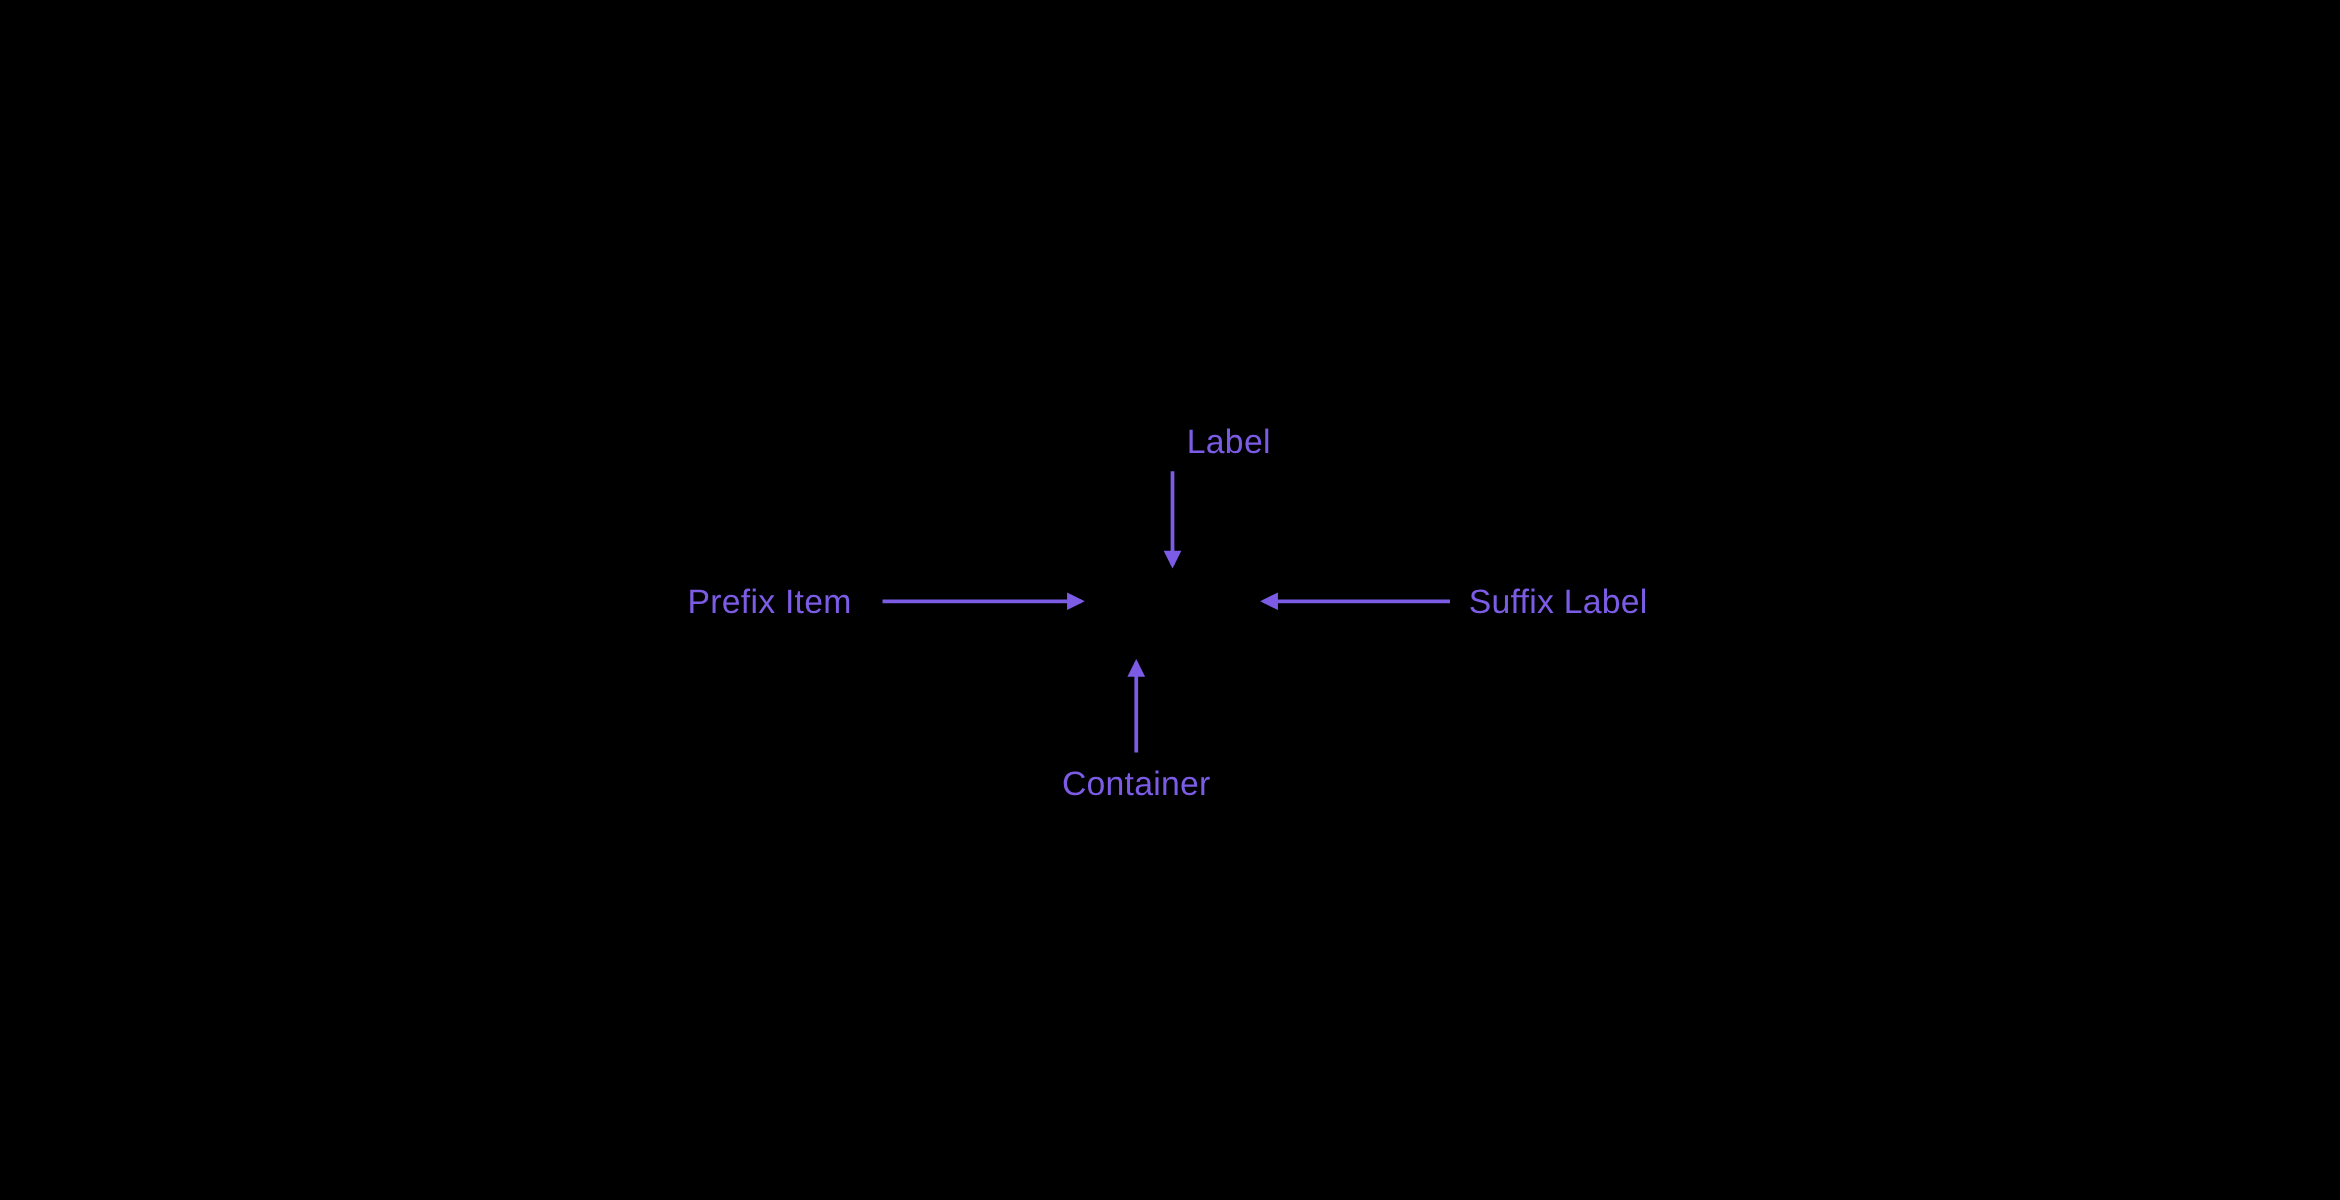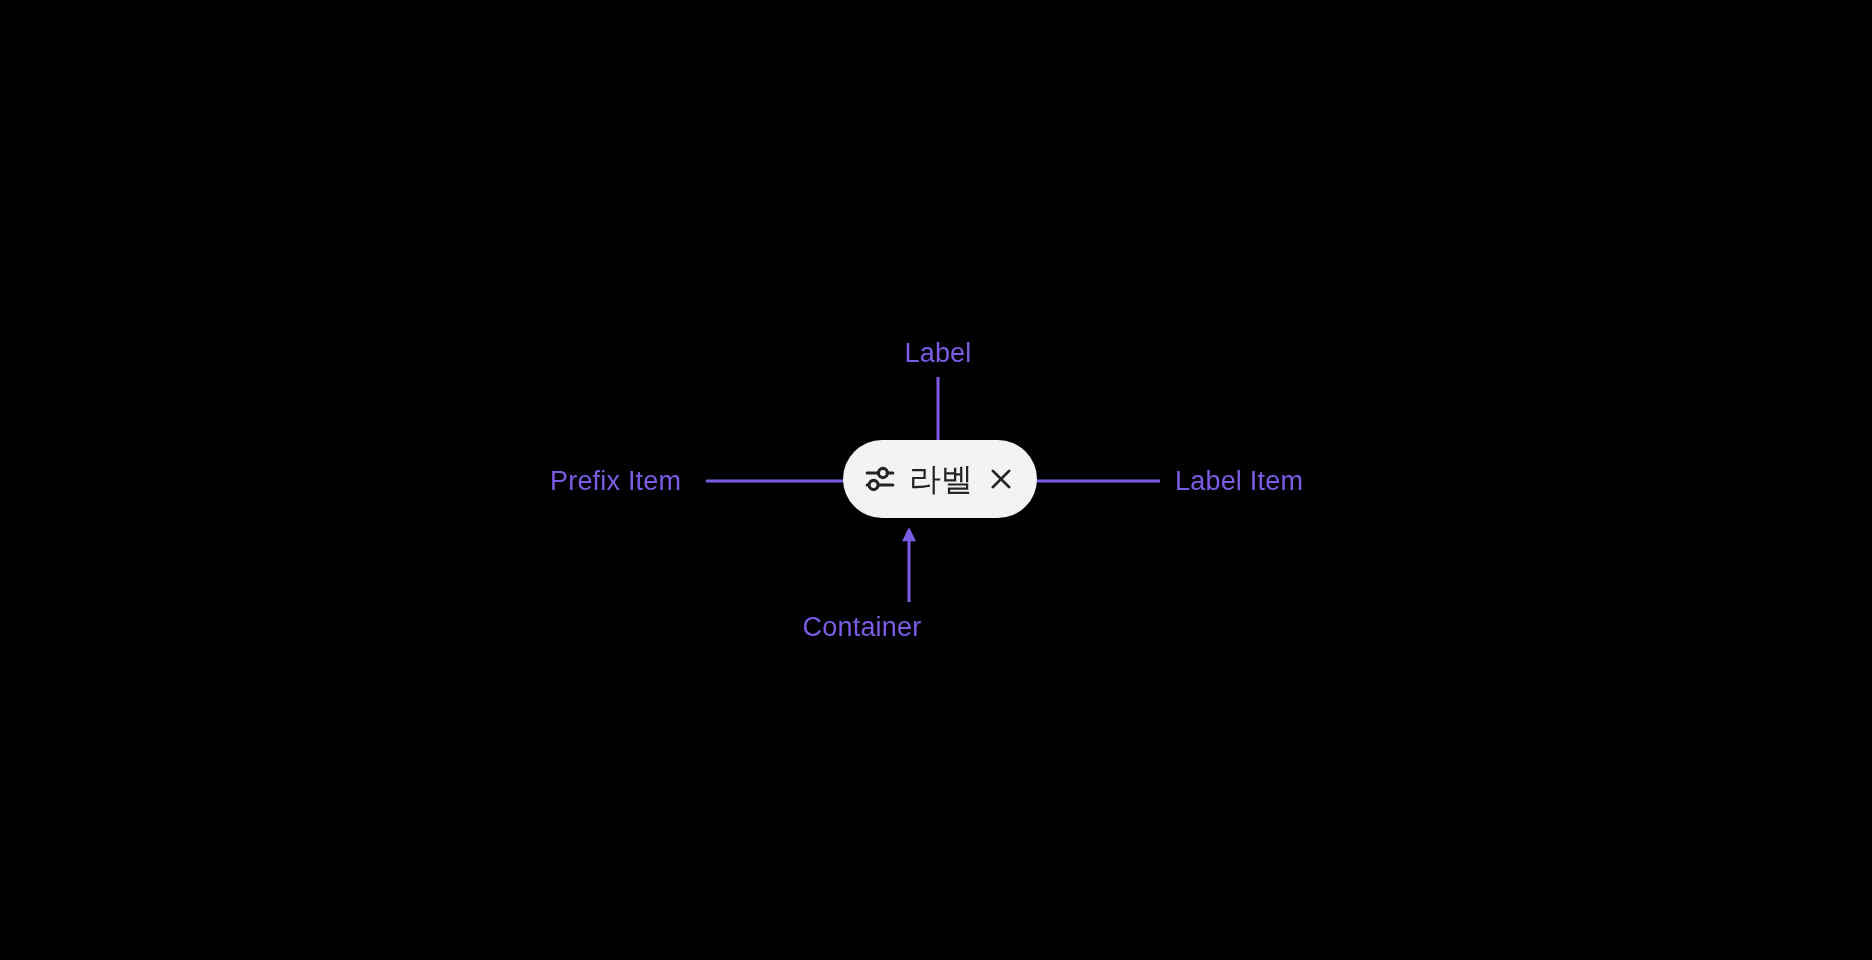--- a/index.html
+++ b/index.html
@@ -19,24 +19,24 @@
   
   .ann{
     position:absolute;
     color:var(--accent,#7C5CE5);
     font-size:27px;
     font-weight:500;
     letter-spacing:0.2px;
     white-space:nowrap;
     line-height:1;
   }
-  .ann-top{left:938px;top:340px;transform:translateX(-50%);}
+  .ann-top{left:983px;top:340px;transform:translateX(-50%);}
   .ann-left{left:550px;top:468px;}
   .ann-right{left:1175px;top:468px;}
-  .ann-bottom{left:862px;top:614px;transform:translateX(-50%);}
+  .ann-bottom{left:909px;top:614px;transform:translateX(-50%);}
   
   svg.arrows{position:absolute;left:0;top:0;width:1872px;height:960px;pointer-events:none;}
   svg.arrows line{stroke:var(--accent,#7C5CE5);stroke-width:3;}
   .arrowhead{fill:var(--accent,#7C5CE5);}
   
   .chip{
     position:absolute;
     left:843px;top:440px;
     width:194px;height:78px;
     background:var(--chip-bg,#F3F3F4);
@@ -67,34 +67,17 @@
       </marker>
     </defs>
     <line x1="938" y1="377" x2="938" y2="452" marker-end="url(#ah)"></line>
     <line x1="706" y1="481" x2="865" y2="481" marker-end="url(#ah)"></line>
     <line x1="1160" y1="481" x2="1011" y2="481" marker-end="url(#ah)"></line>
     <line x1="909" y1="602" x2="909" y2="530" marker-end="url(#ah)"></line>
   </svg>
 
   <div class="ann ann-top">Label</div>
   <div class="ann ann-left">Prefix Item</div>
-  <div class="ann ann-right">Label Item</div>
+  <div class="ann ann-right">Suffix Label</div>
   <div class="ann ann-bottom">Container</div>
 
-  <div class="chip">
-    <span>
-      <svg class="chip-icon" width="32" height="32" viewBox="0 0 24 24" fill="none" stroke="currentColor" stroke-width="2.4" stroke-linecap="round">
-        <line x1="2.4" y1="7.5" x2="21.6" y2="7.5"></line>
-        <circle cx="14.2" cy="7.5" r="3.4" fill="#F3F3F4"></circle>
-        <line x1="2.4" y1="16.5" x2="21.6" y2="16.5"></line>
-        <circle cx="7.2" cy="16.5" r="3.4" fill="#F3F3F4"></circle>
-      </svg>
-    </span>
-    <span class="chip-label">라벨</span>
-    <span>
-      <svg class="chip-icon" width="30" height="30" viewBox="0 0 24 24" fill="none" stroke="currentColor" stroke-width="2.2" stroke-linecap="round">
-        <line x1="5.5" y1="5.5" x2="18.5" y2="18.5"></line>
-        <line x1="18.5" y1="5.5" x2="5.5" y2="18.5"></line>
-      </svg>
-    </span>
-  </div>
 
 </div>
 
 </body></html>

